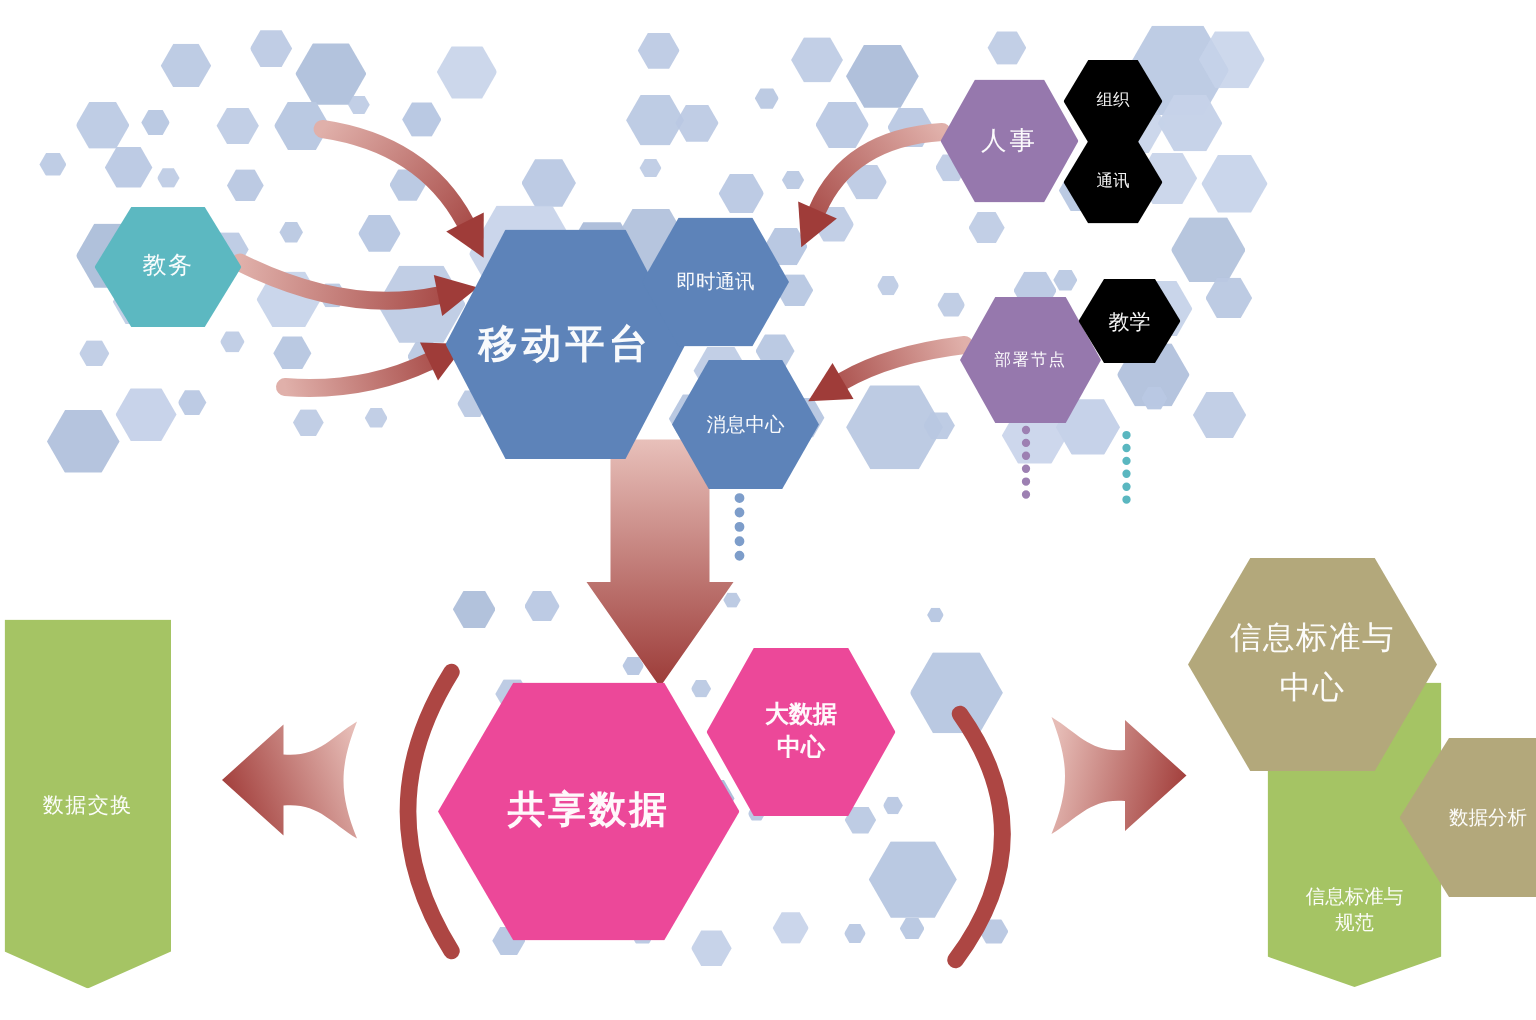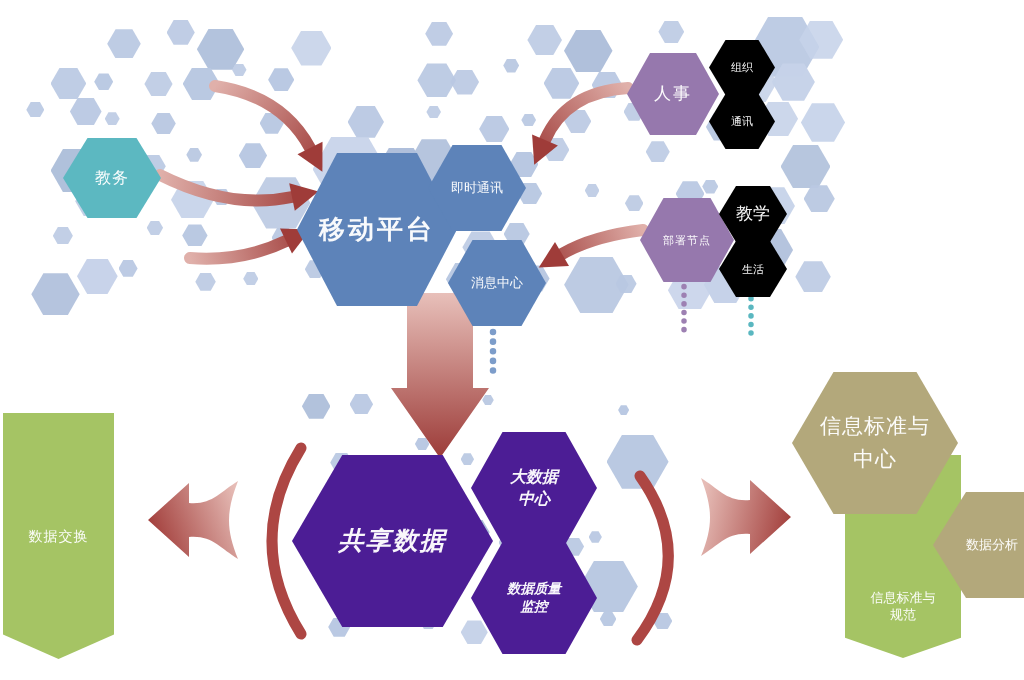--- a/index.html
+++ b/index.html
@@ -9,21 +9,21 @@
   .bghex{position:absolute;clip-path:polygon(25% 0%,75% 0%,100% 50%,75% 100%,25% 100%,0% 50%);}
   #flow-svg{position:absolute;left:0;top:0;z-index:2;}
   .hex,.pent,.lhex{position:absolute;display:flex;flex-direction:column;align-items:center;
        justify-content:center;text-align:center;color:rgba(255,255,255,.96);z-index:3;
        line-height:1.35;}
   .hex{clip-path:polygon(25% 0%,75% 0%,100% 50%,75% 100%,25% 100%,0% 50%);}
   .pent{clip-path:polygon(0 0,100% 0,100% 90%,50% 100%,0 90%);}
   .lhex{clip-path:polygon(0 50%,25% 0,100% 0,100% 100%,25% 100%);}
   .teal{background:#5cb8c1;} .teal2{background:#000000;}
   .blue{background:#5d83b9;} .purple{background:#9678ad;}
-  .orange{background:#4c1d95;font-style:italic;} .green{background:#a5c464;} .khaki{background:#b3a87b;}
+  .orange{background:#ec4899;} .green{background:#a5c464;} .khaki{background:#b3a87b;}
   .b{font-weight:700;}
 </style>
 </head>
 <body>
 
 <div id="canvas">
 
   <div id="bg-hex">
       <div class="bghex" style="left: 107.2px; top: 29.2px; width: 33.6px; height: 29.2px; background: rgb(185, 200, 226); opacity: 0.92;"></div>
       <div class="bghex" style="left: 166.6px; top: 20.1px; width: 28.2px; height: 24.6px; background: rgb(185, 200, 226); opacity: 0.9;"></div>
@@ -227,37 +227,30 @@
     </div>
   <div class="hex teal2" style="left:709px;top:40px;width:66px;height:55px;font-size:11px;">
       <span>组织</span>
     </div>
   <div class="hex teal2" style="left:709px;top:94px;width:66px;height:55px;font-size:11px;">
       <span>通讯</span>
     </div>
   <div class="hex purple" style="left:640px;top:198px;width:94px;height:84px;font-size:11px;letter-spacing:1px;">
       <span>部署节点</span>
     </div>
-  <div class="hex teal2" style="left:719px;top:186px;width:68px;height:56px;font-size:17px;">
+  <div class="hex teal2" style="left:719px;top:186px;width:68px;height:56px;font-size:14px;">
       <span>教学</span>
-    </div>
-  <div class="hex teal2" style="left:719px;top:241px;width:68px;height:56px;font-size:11px;">
-      <span>生活</span>
     </div>
 
   <div class="hex orange b" style="left:292px;top:455px;width:201px;height:172px;font-size:25px;letter-spacing:2px;">
       <span>共享数据</span>
     </div>
   <div class="hex orange b" style="left:471px;top:432px;width:126px;height:112px;font-size:16px;">
     <span>大数据</span>
     <span>中心</span>
-  </div>
-  <div class="hex orange b" style="left:471px;top:542px;width:126px;height:112px;font-size:13.5px;">
-    <span>数据质量</span>
-    <span>监控</span>
   </div>
 
   <div class="pent green" style="left:3px;top:413px;width:111px;height:246px;font-size:14px;letter-spacing:1px;">
       <span>数据交换</span>
     </div>
 
   <div class="pent green" style="left:845px;top:455px;width:116px;height:203px;font-size:13px;justify-content:flex-end;padding-bottom:34px;box-sizing:border-box;z-index:3;">
     <span>信息标准与</span>
     <span>规范</span>
   </div>

